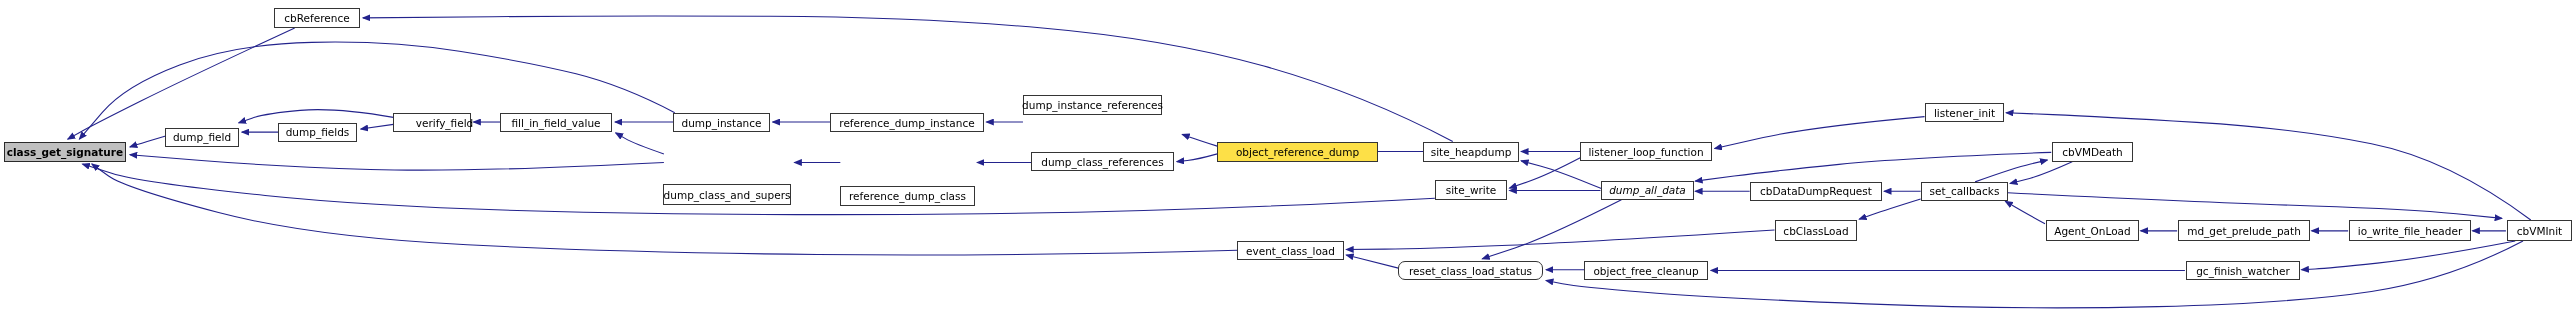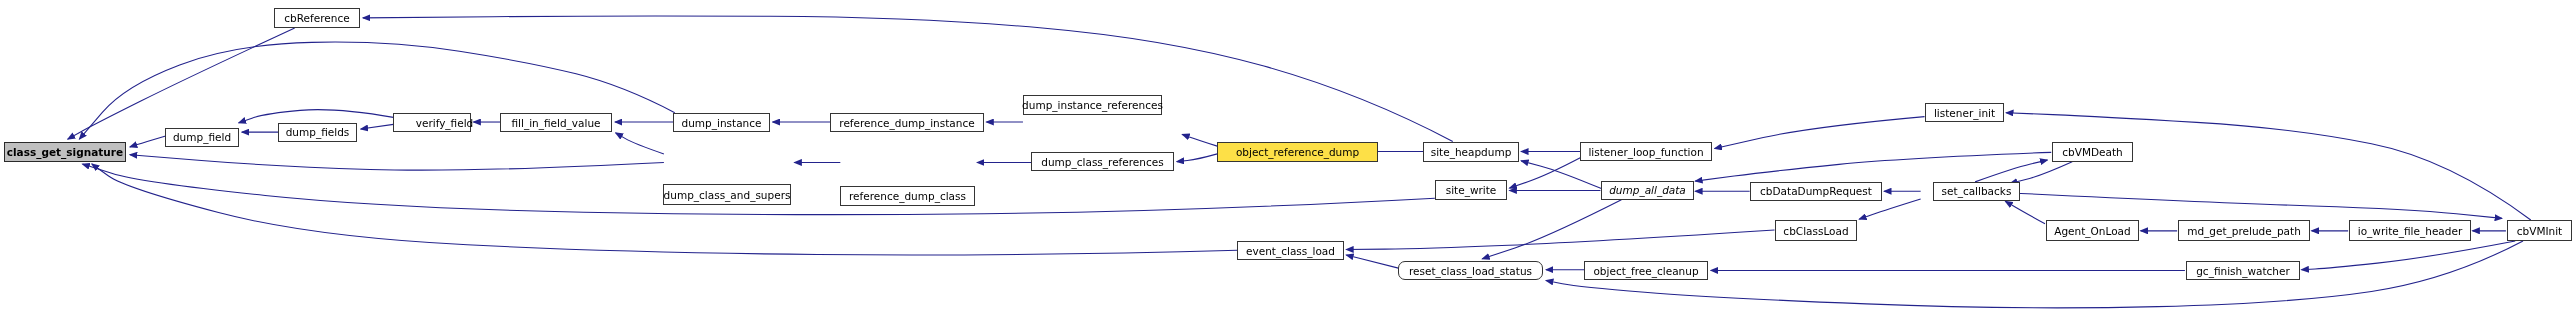--- a/index.html
+++ b/index.html
@@ -83,21 +83,21 @@
       <div class="node" style="left: 840px; top: 152px; width: 135px; height: 20px; background: rgb(255, 255, 255); margin-top: 34px;">reference_dump_class</div>
       <div class="node" style="left: 1031px; top: 152px; width: 143px; height: 19.4px; background: rgb(255, 255, 255);">dump_class_references</div>
       <div class="node" style="left: 1217px; top: 142px; width: 161px; height: 20px; background: #fde047;">object_reference_dump</div>
       <div class="node" style="left: 1423px; top: 142px; width: 96px; height: 20px; background: rgb(255, 255, 255);">site_heapdump</div>
       <div class="node" style="left: 1435px; top: 180px; width: 72px; height: 20px; background: rgb(255, 255, 255);">site_write</div>
       <div class="node" style="left: 1580px; top: 142px; width: 132px; height: 19.4px; background: rgb(255, 255, 255);">listener_loop_function</div>
       <div class="node" style="left: 1601px; top: 181px; width: 93px; height: 18.7px; background: rgb(255, 255, 255); font-style: italic;">dump_all_data</div>
       <div class="node" style="left: 1750px; top: 182px; width: 132px; height: 18.7px; background: rgb(255, 255, 255);">cbDataDumpRequest</div>
       <div class="node" style="left: 1925px; top: 103px; width: 79px; height: 19.4px; background: rgb(255, 255, 255);">listener_init</div>
       <div class="node" style="left: 2052px; top: 142px; width: 81px; height: 20px; background: rgb(255, 255, 255);">cbVMDeath</div>
-      <div class="node" style="left: 1921px; top: 182px; width: 87px; height: 18.7px; background: rgb(255, 255, 255); margin-left: 12px;">set_callbacks</div>
+      <div class="node" style="left: 1921px; top: 182px; width: 87px; height: 18.7px; background: rgb(255, 255, 255);">set_callbacks</div>
       <div class="node" style="left: 1775px; top: 220px; width: 82px; height: 21px; background: rgb(255, 255, 255);">cbClassLoad</div>
       <div class="node" style="left: 1237px; top: 241px; width: 107px; height: 19.4px; background: rgb(255, 255, 255);">event_class_load</div>
       <div class="node" style="left: 1398px; top: 261px; width: 145px; height: 19.4px; background: rgb(255, 255, 255); border-radius: 7px;">reset_class_load_status</div>
       <div class="node" style="left: 1584px; top: 261px; width: 124px; height: 19.4px; background: rgb(255, 255, 255);">object_free_cleanup</div>
       <div class="node" style="left: 2046px; top: 220px; width: 93px; height: 21px; background: rgb(255, 255, 255);">Agent_OnLoad</div>
       <div class="node" style="left: 2178px; top: 220px; width: 132px; height: 21px; background: rgb(255, 255, 255);">md_get_prelude_path</div>
       <div class="node" style="left: 2349px; top: 220px; width: 122px; height: 21px; background: rgb(255, 255, 255);">io_write_file_header</div>
       <div class="node" style="left: 2507px; top: 220px; width: 65px; height: 21px; background: rgb(255, 255, 255);">cbVMInit</div>
       <div class="node" style="left: 2186px; top: 261px; width: 114px; height: 19.4px; background: rgb(255, 255, 255);">gc_finish_watcher</div>
     </div>

